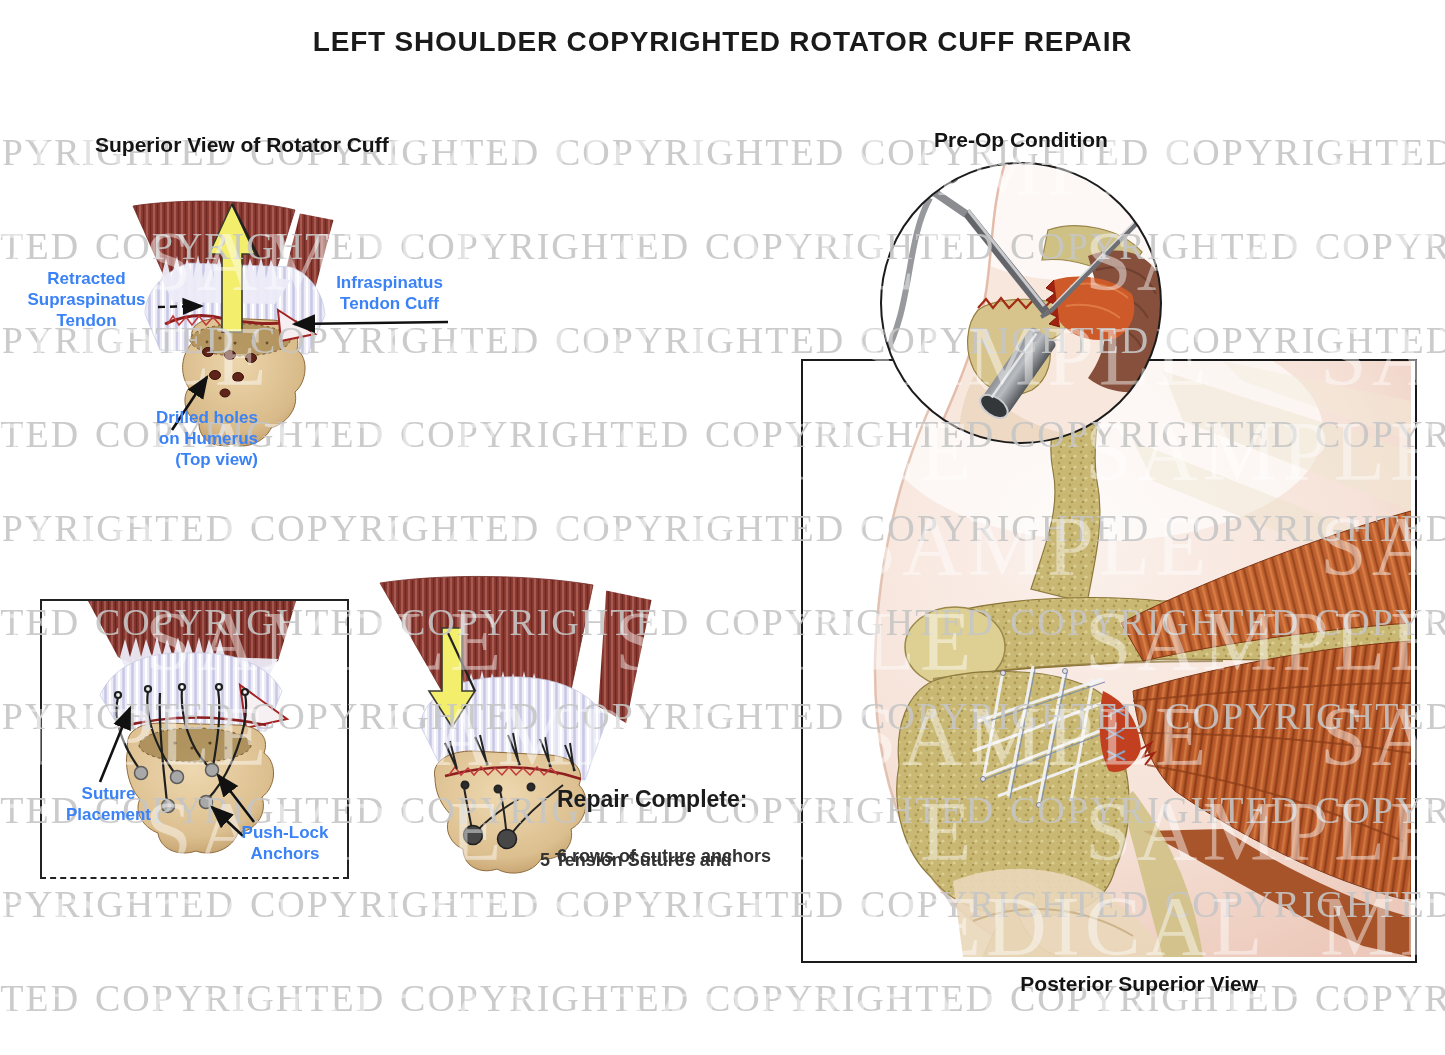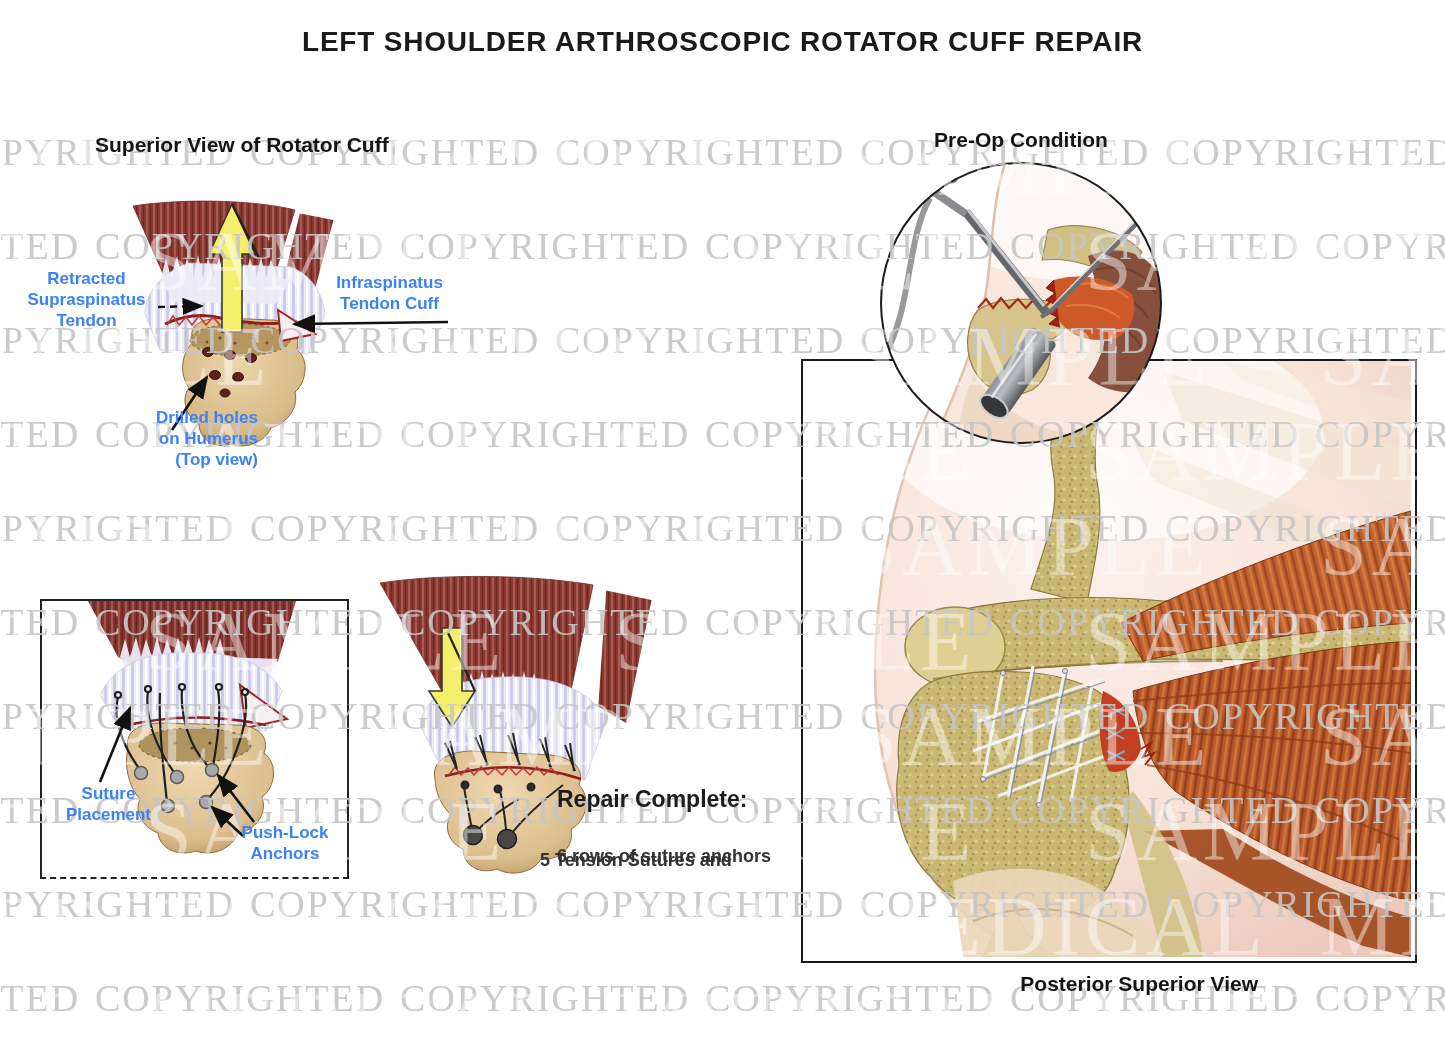--- a/index.html
+++ b/index.html
@@ -26,21 +26,21 @@
         font-size:38px;letter-spacing:2px;color:rgba(197,197,197,.9);white-space:nowrap;}
   .wm-l{position:absolute;font-family:"Liberation Serif","DejaVu Serif",serif;
         font-size:84px;letter-spacing:5px;color:rgba(255,255,255,.45);white-space:nowrap;}
   #arrows{left:0;top:0;z-index:38;pointer-events:none;}
 </style>
 </head>
 <body>
 
 <div id="page">
 
-  <div id="page-title" class="abs">LEFT SHOULDER ARTHROSCOPIC ROTATOR CUFF REPAIR</div>
+  <div id="page-title" class="abs">LEFT SHOULDER COPYRIGHTED ROTATOR CUFF REPAIR</div>
 
   <svg class="scene" style="left:75px;top:192px;" width="330" height="300" viewBox="0 0 330 300">
     <defs>
       <pattern id="pm1" width="7" height="12" patternUnits="userSpaceOnUse">
         <rect width="7" height="12" fill="#8d3a33"></rect>
         <line x1="2" y1="0" x2="2" y2="12" stroke="#a65a50" stroke-width="2"></line>
         <line x1="5.5" y1="0" x2="5.5" y2="12" stroke="#6e2823" stroke-width="1.5"></line>
       </pattern>
       <pattern id="pt1" width="9" height="14" patternUnits="userSpaceOnUse">
         <rect width="9" height="14" fill="#ecebf7"></rect>

